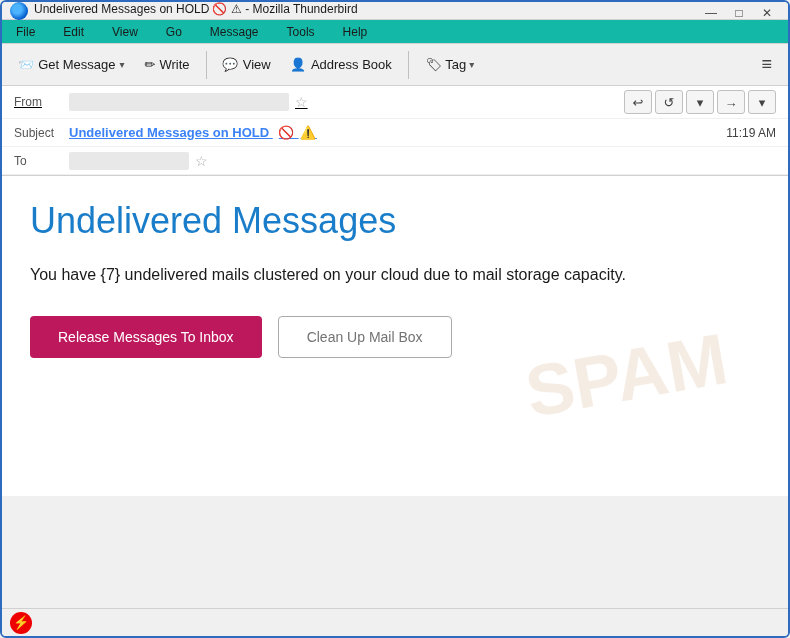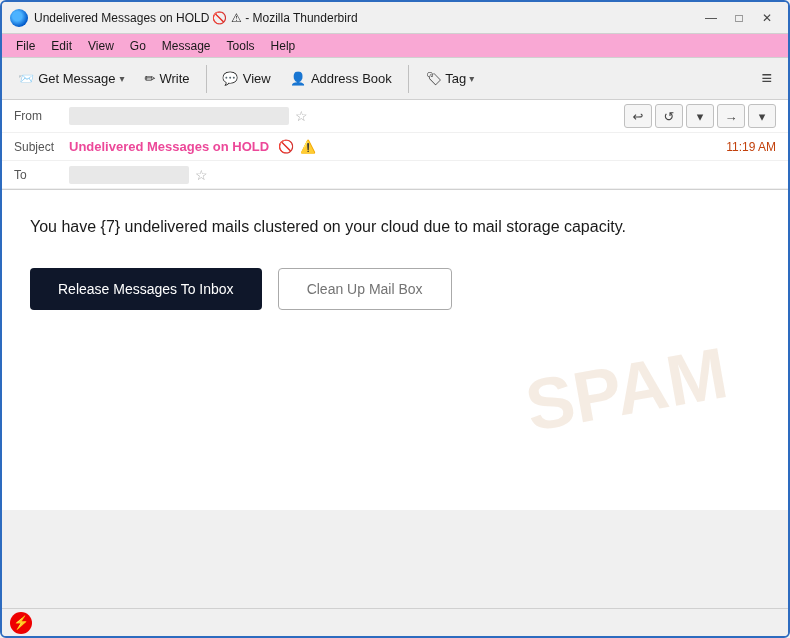--- a/index.html
+++ b/index.html
@@ -10,23 +10,22 @@
       background: #f0f0f0;
       border: 2px solid #2d6bbf;
       border-radius: 6px;
       overflow: hidden;
       position: relative;
     }
 
     
     .titlebar {
       background: #f0f0f0;
-      height: 32px;
-      display: flex;
-      align-items: center;
+      height: 18px;
+      display: flex;
       padding: 0 8px;
       border-bottom: 1px solid #d0d0d0;
     }
     .titlebar-icon {
       width: 18px;
       height: 18px;
       margin-right: 6px;
       display: flex;
       align-items: center;
       justify-content: center;
@@ -49,27 +48,27 @@
       display: flex;
       align-items: center;
       justify-content: center;
       font-size: 12px;
       color: #444;
       border-radius: 3px;
     }
 
     
     .menubar {
-      background: #f9a8d4;
+      background: #14b8a6;
       height: 24px;
       display: flex;
       align-items: center;
       padding: 0 8px;
       border-bottom: 1px solid #d0d0d0;
-      gap: 4px;
+      gap: 16px;
     }
     .menu-item {
       font-size: 12px;
       color: #1a1a1a;
       padding: 2px 6px;
       cursor: pointer;
       border-radius: 3px;
     }
 
     
@@ -142,21 +141,22 @@
     }
     .header-label {
       font-size: 12px;
       color: #555;
       width: 55px;
       flex-shrink: 0;
     }
     .header-value {
       flex: 1;
       font-size: 12px;
-      color: #ec4899;
+      color: #3b82f6;
+      text-decoration: underline;
     }
     .header-value.bold {
       font-weight: 700;
       font-size: 13px;
     }
     .header-input {
       flex: 1;
       height: 18px;
       background: #e8e8e8;
       border: none;
@@ -164,21 +164,21 @@
       max-width: 220px;
     }
     .header-star {
       color: #aaa;
       font-size: 14px;
       cursor: pointer;
       margin-left: 6px;
     }
     .header-time {
       font-size: 12px;
-      color: #c2410c;
+      color: #404040;
       margin-left: auto;
     }
     .header-actions {
       display: flex;
       gap: 3px;
       align-items: center;
     }
     .header-action-btn {
       width: 28px;
       height: 24px;
@@ -188,21 +188,21 @@
       cursor: pointer;
       display: flex;
       align-items: center;
       justify-content: center;
       font-size: 13px;
       color: #444;
     }
     .from-row {
       justify-content: space-between;
     }
-    .from-row .left { display: flex; align-items: center; flex: 1; }
+    .from-row .left { display: flex; align-items: center; flex: 1; text-decoration: underline; }
 
     
     .email-content {
       background: white;
       padding: 24px 28px;
       flex: 1;
       position: relative;
       overflow: hidden;
       min-height: 320px;
     }
@@ -217,21 +217,21 @@
       color: #1a1a1a;
       line-height: 1.6;
       margin-bottom: 14px;
     }
     .email-buttons {
       display: flex;
       gap: 16px;
       margin-top: 28px;
     }
     .btn-release {
-      background: #0f172a;
+      background: #be185d;
       color: white;
       border: none;
       padding: 12px 28px;
       font-size: 14px;
       border-radius: 4px;
       cursor: pointer;
     }
     .btn-cleanup {
       background: white;
       color: #737373;
@@ -394,20 +394,21 @@
   <div class="header-row">
     <span class="header-label">To</span>
     <div class="header-input" style="max-width:120px;"></div>
     <span class="header-star">☆</span>
   </div>
 </div>
 
 <div class="email-content main-area">
   <div class="watermark">SPAM</div>
 
+  <h1 class="email-title">Undelivered Messages</h1>
 
   <p class="email-body-text">You have {7} undelivered mails clustered on your cloud due to mail storage capacity.</p>
 
 
 
   <div class="email-buttons">
     <button class="btn-release">Release Messages To Inbox</button>
     <button class="btn-cleanup">Clean Up Mail Box</button>
   </div>
 </div>

